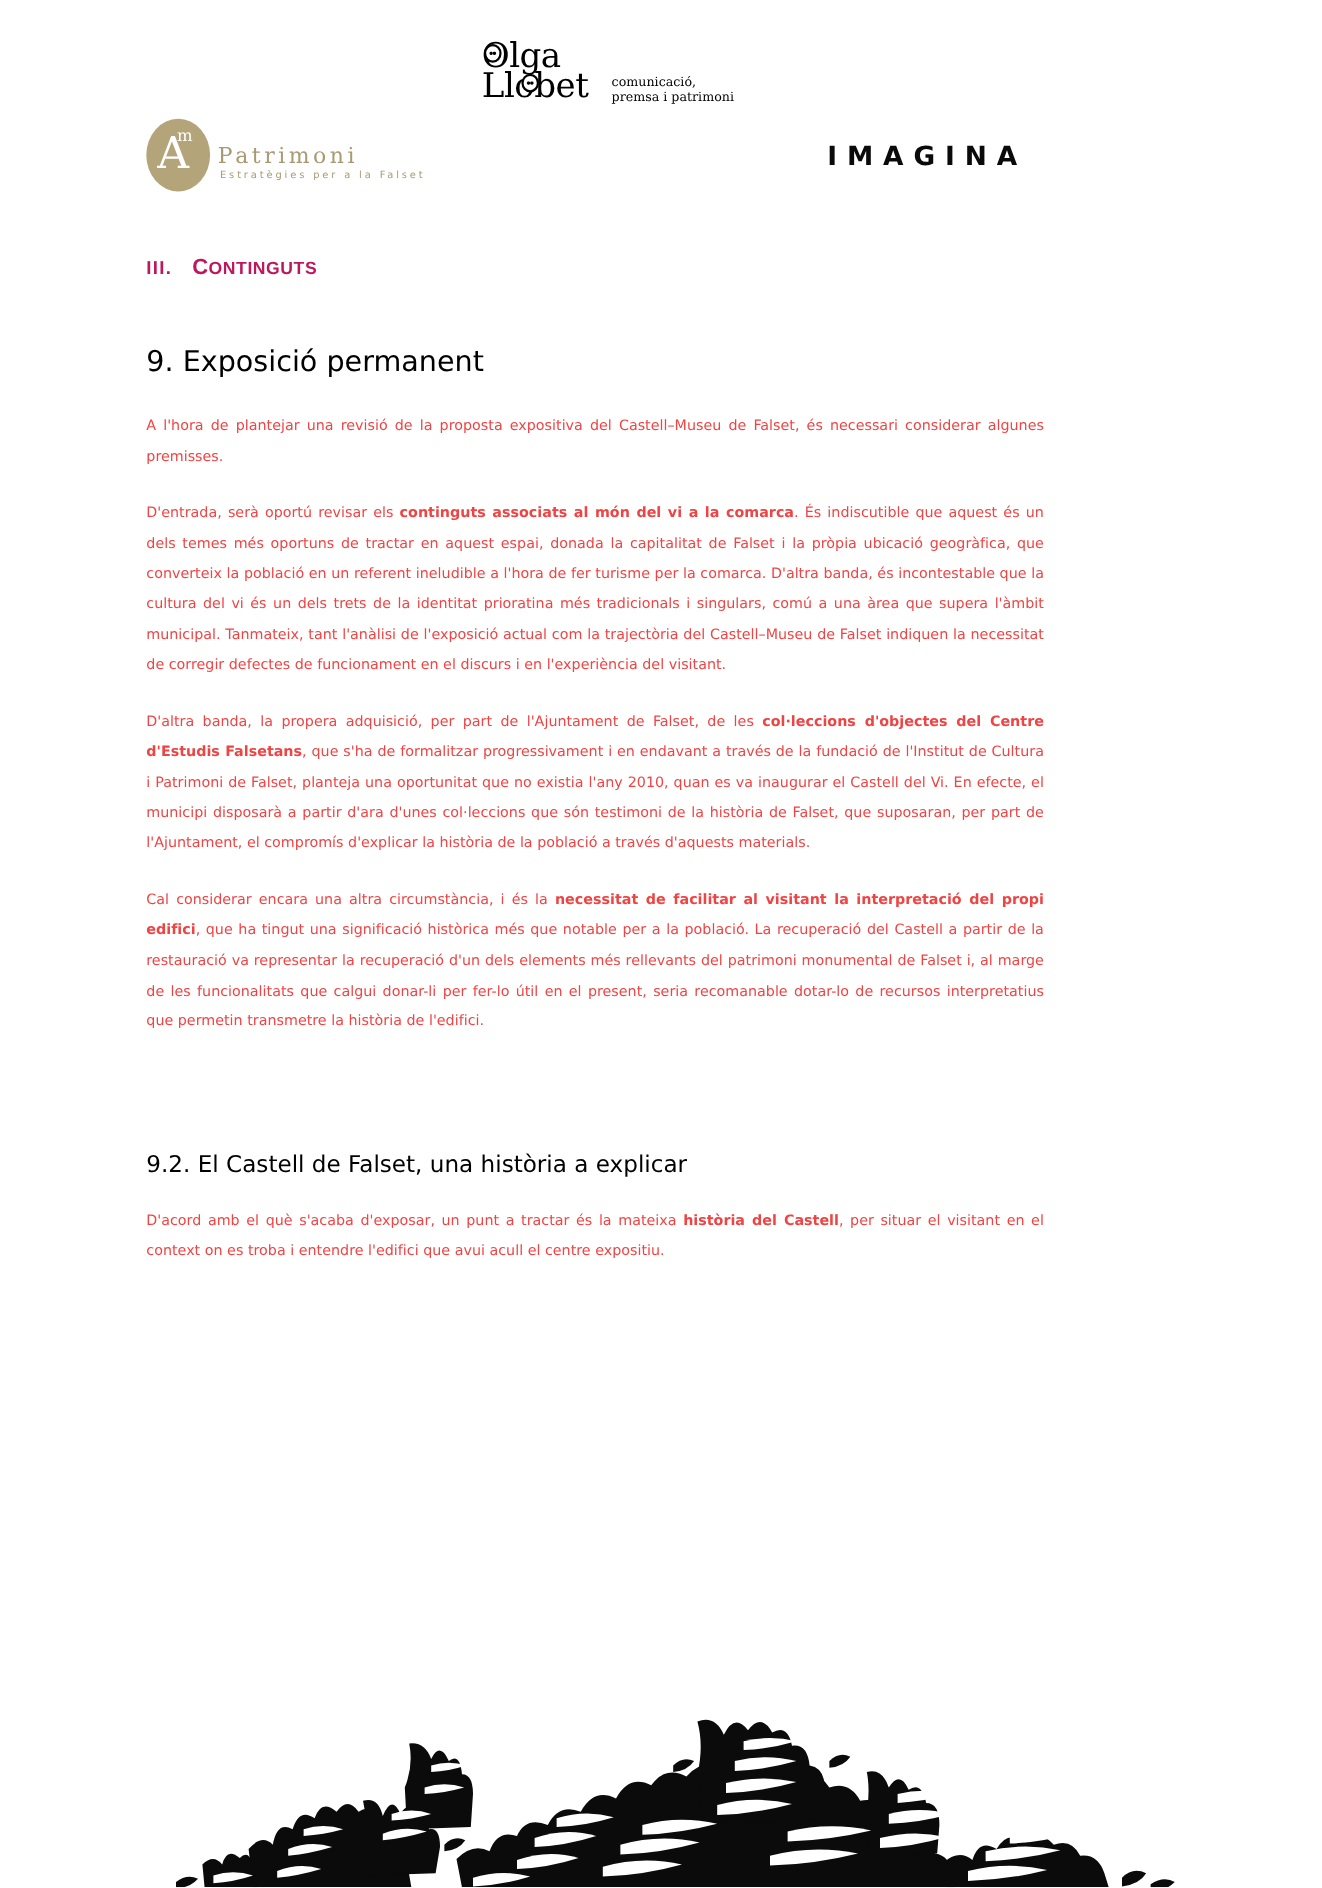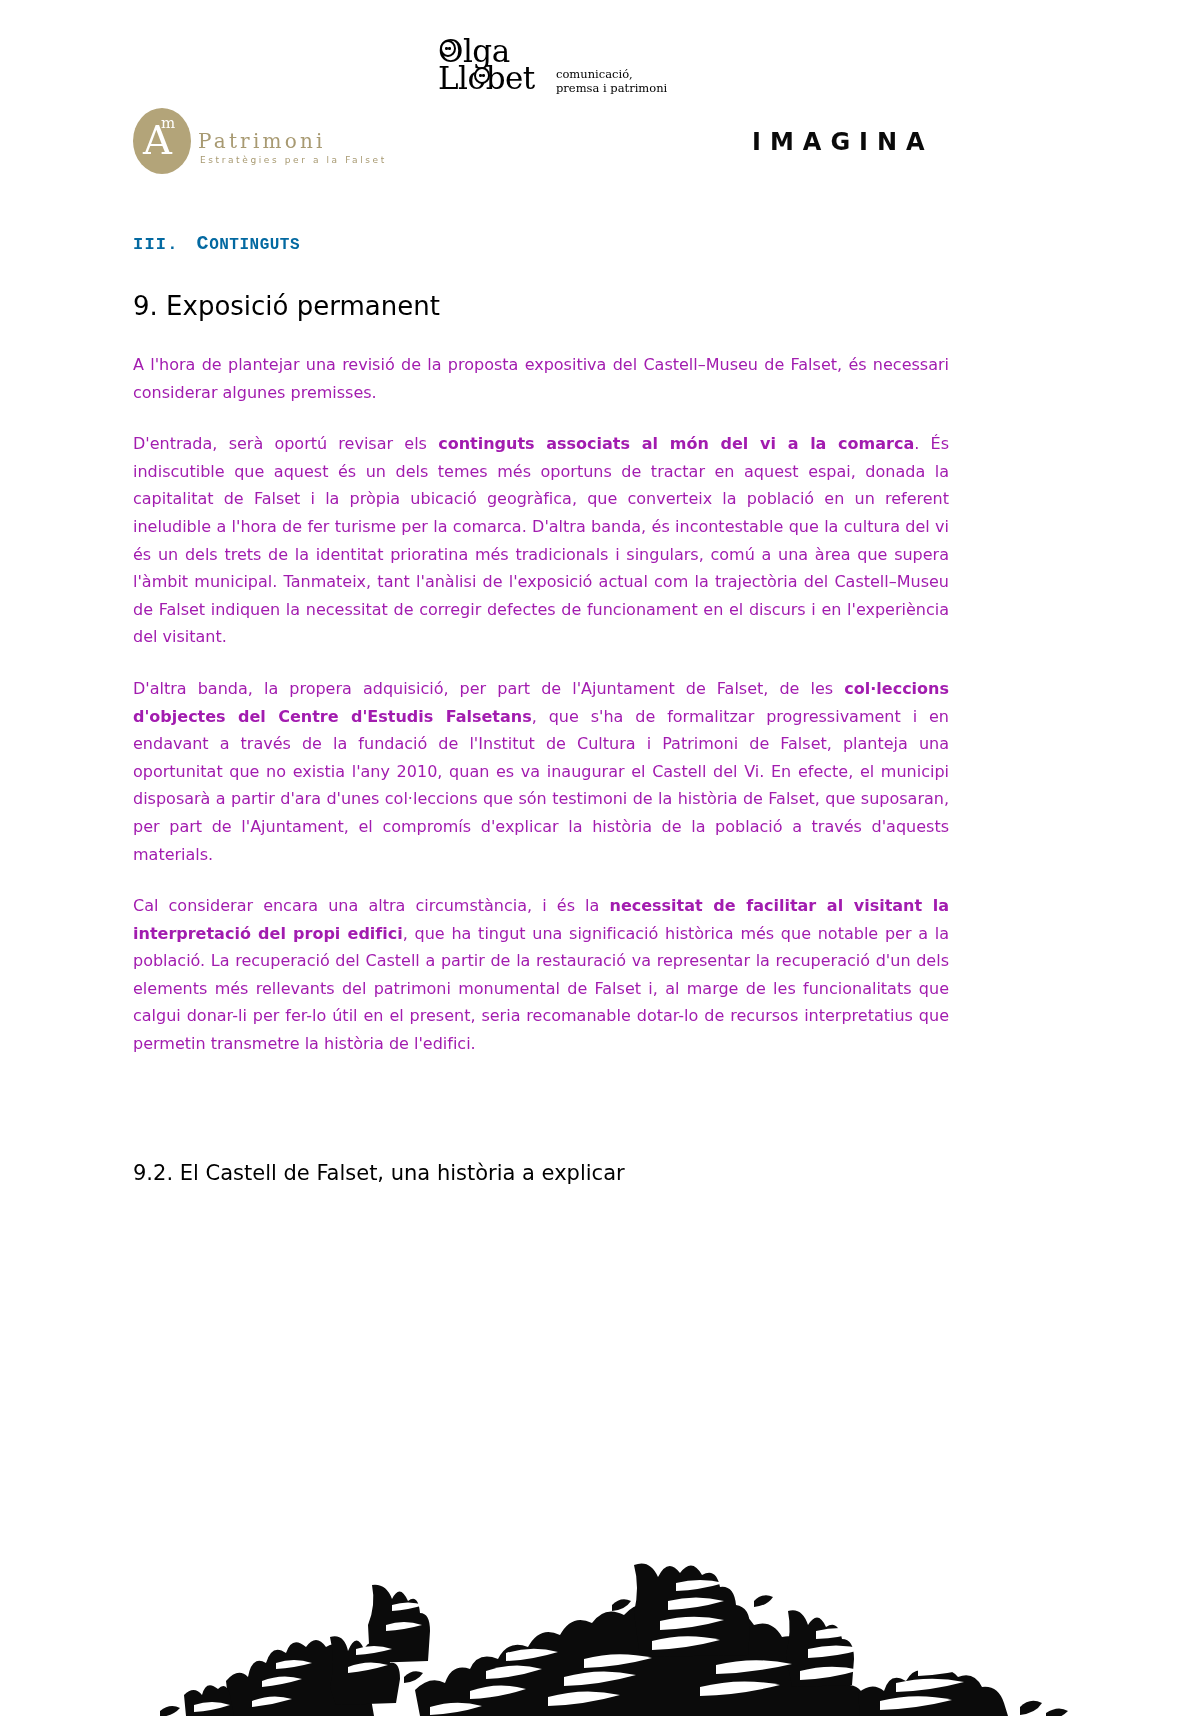--- a/index.html
+++ b/index.html
@@ -164,26 +164,26 @@
 
   
   .content {
     position: absolute;
     left: 133px;
     top: 232px;
     width: 816px;
   }
 
   .section-label {
-    font-family: Liberation Mono, monospace;
+    font-family: Liberation Sans, sans-serif;
     font-weight: 700;
     font-size: 20px;
-    color: #0369a1;
+    color: #be185d;
     letter-spacing: 0.5px;
-    margin: 0 0 36px 0;
+    margin: 0 0 59px 0;
   }
   .section-label .numeral {
     font-size: 17px;
     letter-spacing: 1.2px;
   }
   .section-label .caps {
     font-size: 20px;
     margin-left: 18px;
   }
   .section-label .caps .small {
@@ -202,25 +202,25 @@
     font-family: "DejaVu Sans", sans-serif;
     font-weight: 400;
     font-size: 21px;
     line-height: 26px;
     margin: 0 0 26px 0;
     color: #000;
   }
 
   p.body {
     font-family: "DejaVu Sans", sans-serif;
-    font-size: 16px;
+    font-size: 13px;
     line-height: 27.6px;
     text-align: justify;
     margin: 0 0 24px 0;
-    color: #a21caf;
+    color: #ef4444;
     hyphens: none;
   }
   p.body.last { margin-bottom: 0; }
   p.body b { font-weight: 700; }
 
   .spacer-lg { height: 78px; }
 
   
   .illustration {
     position: absolute;
@@ -283,20 +283,21 @@
     <p class="body"><span>D'entrada, serà oportú revisar els </span><b>continguts associats al món del vi a la comarca</b><span>. És indiscutible que aquest és un dels temes més oportuns de tractar en aquest espai, donada la capitalitat de Falset i la pròpia ubicació geogràfica, que converteix la població en un referent ineludible a l'hora de fer turisme per la comarca. D'altra banda, és incontestable que la cultura del vi és un dels trets de la identitat prioratina més tradicionals i singulars, comú a una àrea que supera l'àmbit municipal. Tanmateix, tant l'anàlisi de l'exposició actual com la trajectòria del Castell–Museu de Falset indiquen la necessitat de corregir defectes de funcionament en el discurs i en l'experiència del visitant.</span></p>
 
     <p class="body"><span>D'altra banda, la propera adquisició, per part de l'Ajuntament de Falset, de les </span><b>col·leccions d'objectes del Centre d'Estudis Falsetans</b><span>, que s'ha de formalitzar progressivament i en endavant a través de la fundació de l'Institut de Cultura i Patrimoni de Falset, planteja una oportunitat que no existia l'any 2010, quan es va inaugurar el Castell del Vi. En efecte, el municipi disposarà a partir d'ara d'unes col·leccions que són testimoni de la història de Falset, que suposaran, per part de l'Ajuntament, el compromís d'explicar la història de la població a través d'aquests materials.</span></p>
 
     <p class="body"><span>Cal considerar encara una altra circumstància, i és la </span><b>necessitat de facilitar al visitant la interpretació del propi edifici</b><span>, que ha tingut una significació històrica més que notable per a la població. La recuperació del Castell a partir de la restauració va representar la recuperació d'un dels elements més rellevants del patrimoni monumental de Falset i, al marge de les funcionalitats que calgui donar-li per fer-lo útil en el present, seria recomanable dotar-lo de recursos interpretatius que permetin transmetre la història de l'edifici.</span></p>
 
     <div class="spacer-lg"></div>
 
     <h2 class="doc-h2">9.2. El Castell de Falset, una història a explicar</h2>
 
+    <p class="body last"><span>D'acord amb el què s'acaba d'exposar, un punt a tractar és la mateixa </span><b>història del Castell</b><span>, per situar el visitant en el context on es troba i entendre l'edifici que avui acull el centre expositiu.</span></p>
   </div>
 
   <div class="illustration">
     <svg width="1202" height="261" viewBox="0 0 1202 261" xmlns="http://www.w3.org/2000/svg" aria-hidden="true">
       <g fill="#0b0b0b">
 
         <path d="M420 261 L415 235 Q430 220 445 228 Q452 208 470 214 Q478 196 498 204 Q508 184 528 192
                  Q540 170 560 180 Q572 158 592 168 Q605 150 624 160 Q640 142 658 154 Q676 140 692 154
                  Q710 144 724 160 Q742 152 754 170 Q772 164 782 182 Q800 178 808 196 Q824 194 830 212
                  Q846 212 850 230 Q864 232 866 250 L868 261 Z"></path>

